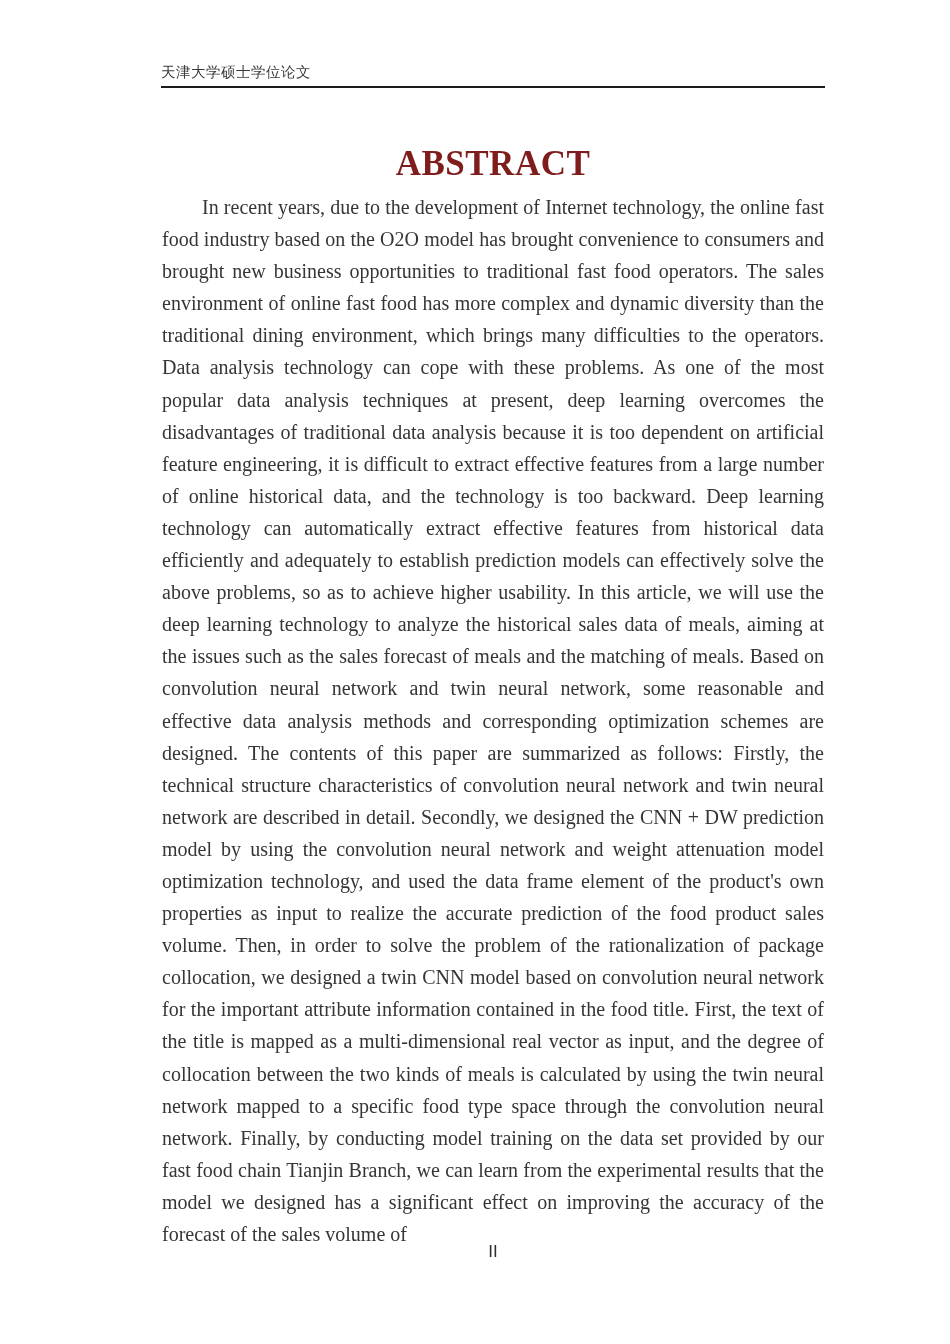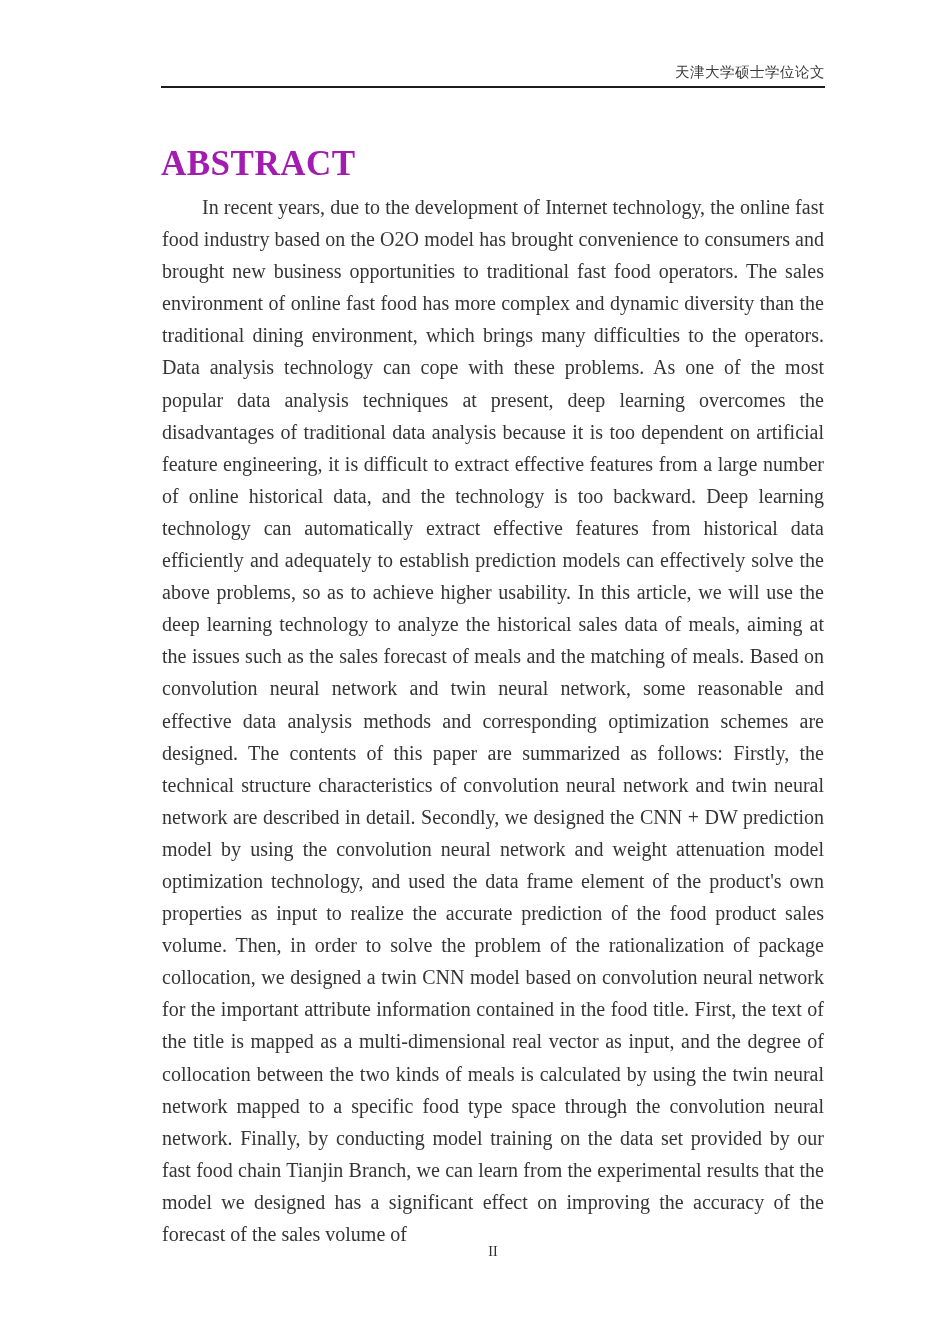--- a/index.html
+++ b/index.html
@@ -27,45 +27,46 @@
 
   
   .page-header {
     position: absolute;
     left: 161px;
     top: 62px;
     width: 664px;
   }
   .header-text {
     display: block;
-    text-align: right;
+    text-align: left;
     font-family: Liberation Sans, sans-serif;
     font-size: 14.5px;
     line-height: 20px;
     color: #3a3a3a;
     letter-spacing: 0.5px;
   }
   .header-rule {
     margin-top: 4px;
     width: 664px;
     height: 0;
     border-top: 2px solid #1c1c1c;
   }
 
   
   .doc-title {
     position: absolute;
     left: 161px;
     top: 119px;
     width: 664px;
+    text-align: center;
     font-family: "Liberation Serif", "DejaVu Serif", serif;
     font-weight: bold;
     font-size: 35px;
     line-height: 44px;
-    color: #a21caf;
+    color: #7f1d1d;
     letter-spacing: 0.5px;
   }
 
   
   .body-block {
     position: absolute;
     left: 162px;
     top: 191px;
     width: 662px;
   }
@@ -83,22 +84,22 @@
 
   
   .page-footer {
     position: absolute;
     left: 161px;
     top: 1240px;
     width: 664px;
     text-align: center;
   }
   .page-number {
-    font-family: Liberation Serif, serif;
-    font-size: 14px;
+    font-family: Liberation Sans, sans-serif;
+    font-size: 17px;
     line-height: 24px;
     color: #2e2e2e;
   }
 </style>
 </head>
 <body>
 
 <div class="page">
 
   <div class="page-header">

